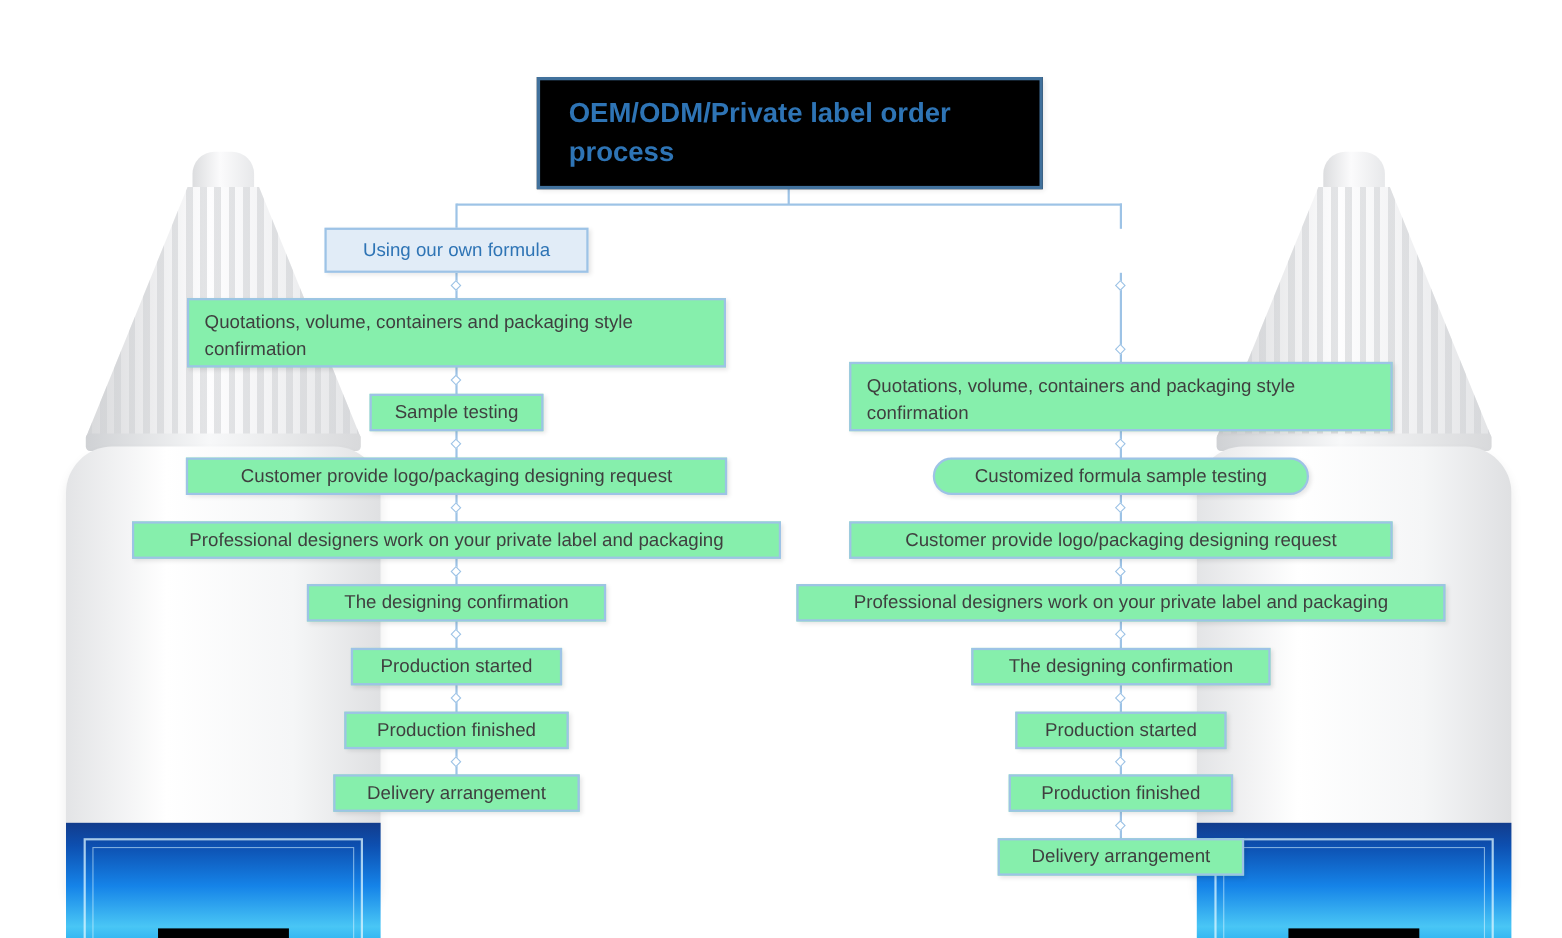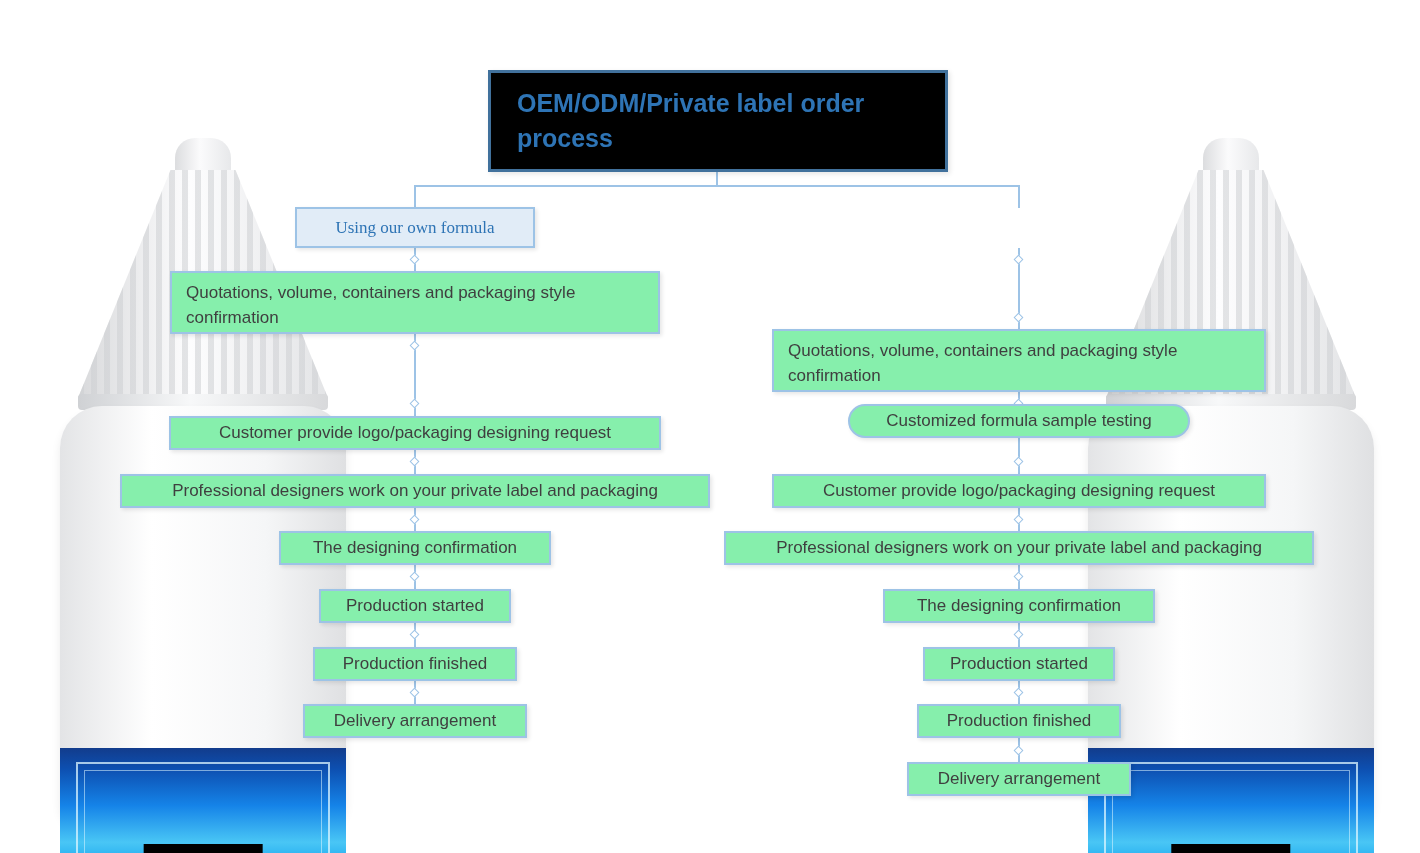--- a/index.html
+++ b/index.html
@@ -140,42 +140,43 @@
   <div class="fc-diamond" style="left:1015px;top:400px;"></div>
   <div class="fc-diamond" style="left:1015px;top:458px;"></div>
   <div class="fc-diamond" style="left:1015px;top:516px;"></div>
   <div class="fc-diamond" style="left:1015px;top:573px;"></div>
   <div class="fc-diamond" style="left:1015px;top:631px;"></div>
   <div class="fc-diamond" style="left:1015px;top:689px;"></div>
   <div class="fc-diamond" style="left:1015px;top:747px;"></div>
 
   <div class="fc-title" style="left:488px;top:70px;width:460px;height:102px;">OEM/ODM/Private label order process</div>
 
-  <div class="fc-box fc-header" style="left:295px;top:207px;width:240px;height:41px;font-family:Liberation Serif, serif;">Using our own formula</div>
+  <div class="fc-box fc-header" style="left:295px;top:207px;width:240px;height:41px;">Using our own formula</div>
 
   <div class="fc-box two-line" style="left:170px;top:271px;width:490px;height:63px;">Quotations, volume, containers and packaging style confirmation</div>
 
+  <div class="fc-box" style="left:336px;top:358px;width:158px;height:34px;">Sample testing</div>
 
   <div class="fc-box" style="left:169px;top:416px;width:492px;height:34px;">Customer provide logo/packaging designing request</div>
 
   <div class="fc-box" style="left:120px;top:474px;width:590px;height:34px;">Professional designers work on your private label and packaging</div>
 
   <div class="fc-box" style="left:279px;top:531px;width:272px;height:34px;">The designing confirmation</div>
 
   <div class="fc-box" style="left:319px;top:589px;width:192px;height:34px;">Production started</div>
 
   <div class="fc-box" style="left:313px;top:647px;width:204px;height:34px;">Production finished</div>
 
   <div class="fc-box" style="left:303px;top:704px;width:224px;height:34px;">Delivery arrangement</div>
 
 
 
   <div class="fc-box two-line" style="left:772px;top:329px;width:494px;height:63px;">Quotations, volume, containers and packaging style confirmation</div>
 
-  <div class="fc-box" style="left:848px;top:404px;width:342px;height:34px;border-radius:17px;">Customized formula sample testing</div>
+  <div class="fc-box" style="left:848px;top:416px;width:342px;height:34px;border-radius:17px;">Customized formula sample testing</div>
 
   <div class="fc-box" style="left:772px;top:474px;width:494px;height:34px;">Customer provide logo/packaging designing request</div>
 
   <div class="fc-box" style="left:724px;top:531px;width:590px;height:34px;">Professional designers work on your private label and packaging</div>
 
   <div class="fc-box" style="left:883px;top:589px;width:272px;height:34px;">The designing confirmation</div>
 
   <div class="fc-box" style="left:923px;top:647px;width:192px;height:34px;">Production started</div>
 
   <div class="fc-box" style="left:917px;top:704px;width:204px;height:34px;">Production finished</div>

